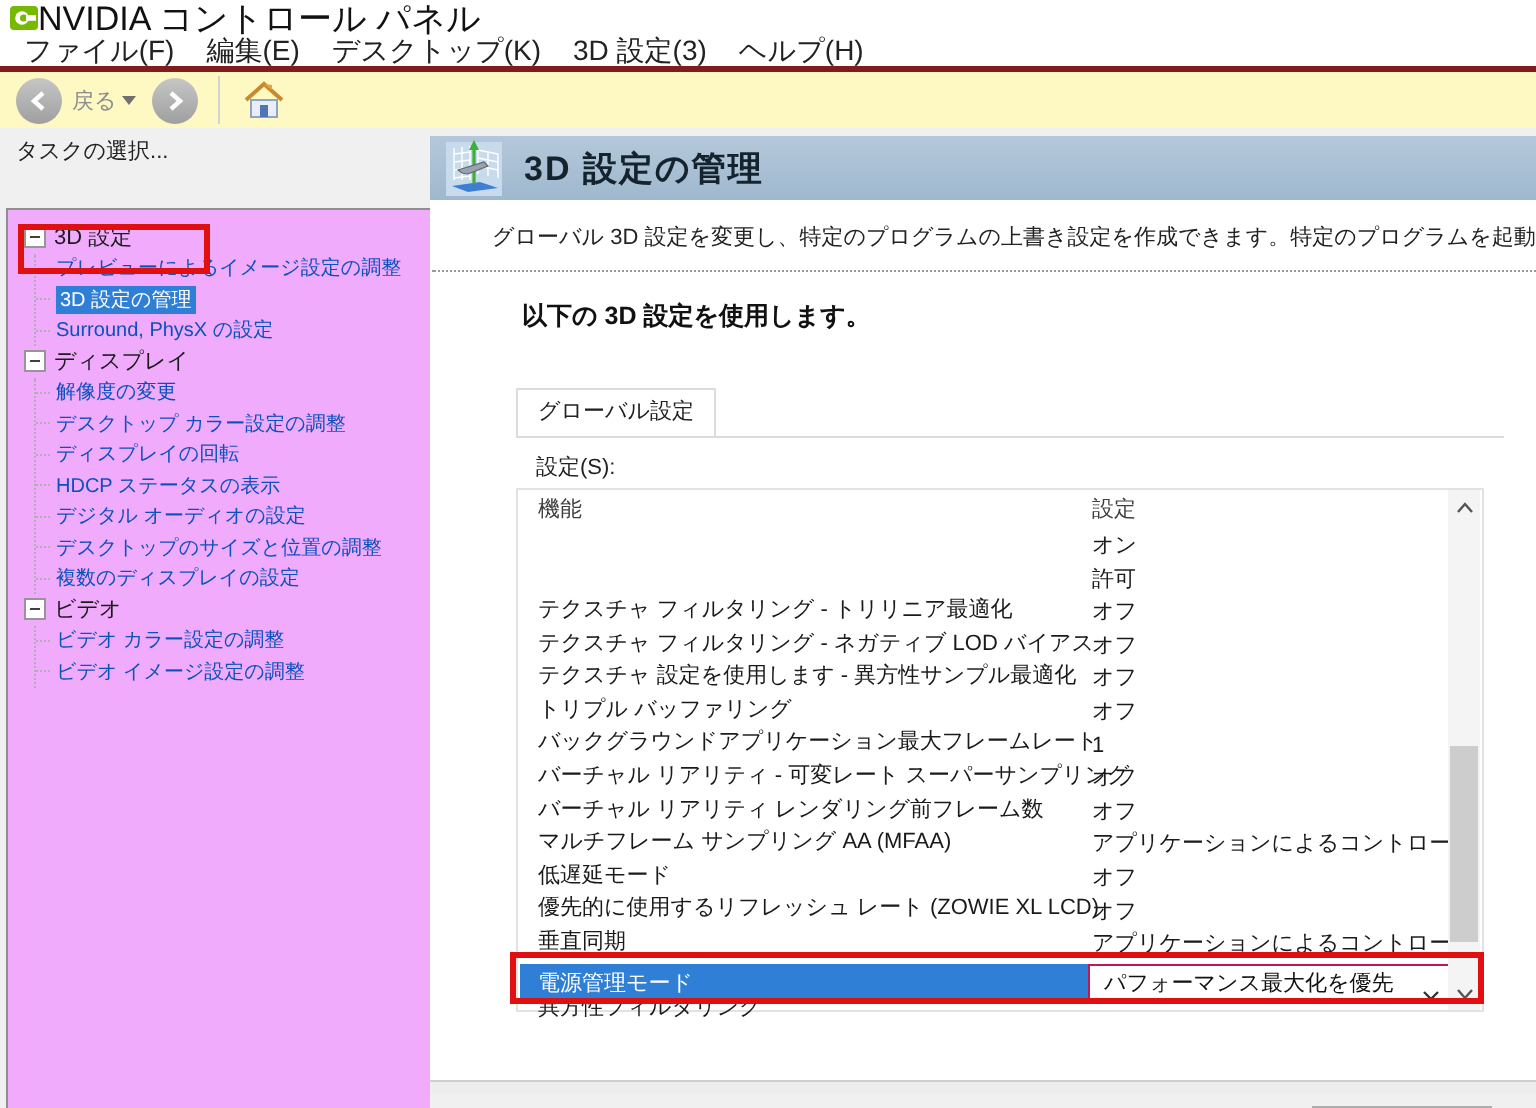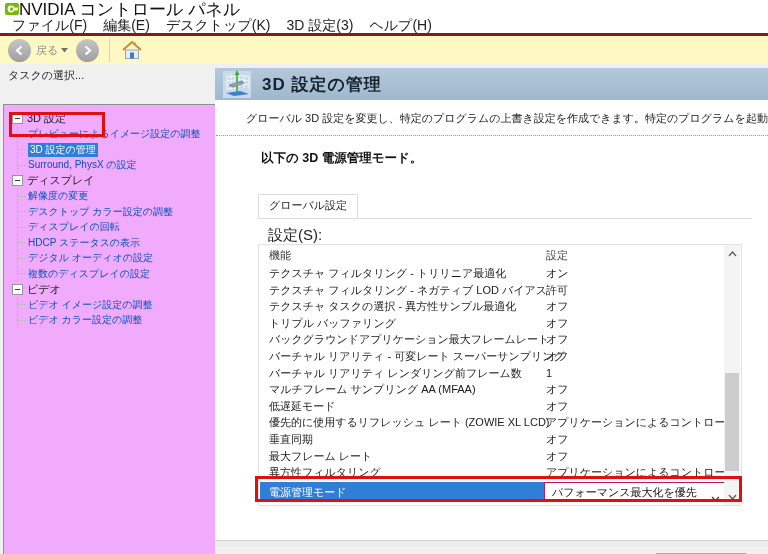--- a/index.html
+++ b/index.html
@@ -44,28 +44,28 @@
   .content { position:absolute; left:0; top:36px; right:0; bottom:7px; background:#fff; }
   .bottom-strip { position:absolute; left:0; bottom:0; right:0; height:7px; background:#ededed; border-top:1px solid #cfcfcf; }
   .page-desc { position:absolute; left:31px; top:11px; right:0; font-size:11px; color:#222; white-space:nowrap; overflow:hidden; }
   .dotted-sep { position:absolute; left:1px; top:35px; right:0; border-top:1px dotted #9a9a9a; }
   .intro { position:absolute; left:46px; top:50px; font-size:12.5px; font-weight:bold; color:#111; }
 
   .tabs { position:absolute; left:43px; top:97px; display:flex; align-items:flex-end; height:21px; }
   .tab { font-size:11px; padding:3px 10px 3px 10px; border:1px solid #dcdcdc; border-bottom:none; background:#f5f5f5; color:#222; margin-right:1px; }
   .tab.active { background:#fff; padding-bottom:5px; position:relative; z-index:2; }
   .tab-line { position:absolute; left:43px; top:118px; width:494px; border-top:1px solid #dcdcdc; }
-  .settings-label { position:absolute; left:53px; top:126px; font-size:15px; color:#222; }
+  .settings-label { position:absolute; left:53px; top:126px; font-size:11px; color:#222; }
 
   .table { position:absolute; left:43px; top:144px; width:484px; height:262px; border:1px solid #e2e2e2; background:#fff; }
   .t-head { position:relative; height:20px; line-height:20px; font-size:11px; color:#3f3f3f; }
   .t-head .c1 { position:absolute; left:10px; }
   .t-head .c2 { position:absolute; left:287px; }
   .t-row { position:relative; height:16.6px; line-height:16.6px; font-size:11px; color:#1a1a1a; }
-  .t-row .feat { position:absolute; left:10px; white-space:nowrap; }
+  .t-row .feat { position:absolute; left:10px; white-space:nowrap;margin-top:32px; }
   .t-row .val { position:absolute; left:287px; white-space:nowrap; }
   .t-row.selrow { height:22px; line-height:22px; }
   .t-row.selrow .featcell { position:absolute; left:1px; top:1px; width:308px; height:20px; background:#2f7fd6; color:#fff; padding-left:9px; line-height:20px; }
   .combo { position:absolute; left:285px; top:1px; width:182px; height:20px; background:#fff; border:1px solid #be185d; line-height:18px; padding-left:7px; font-size:11px; color:#111; }
   .combo .chev { position:absolute; right:5px; top:6px; }
 
   .scrollbar { position:absolute; right:1px; top:0; bottom:0; width:16px; background:#f4f4f4; }
   .scroll-up, .scroll-down { position:absolute; left:0; width:16px; height:15px; display:flex; align-items:center; justify-content:center; }
   .scroll-up { top:1px; } .scroll-down { bottom:1px; }
   .scroll-thumb { position:absolute; left:1px; top:128px; width:14px; height:98px; background:#cdcdcd; }
@@ -167,36 +167,39 @@
           <div class="tchild">
               <span class="tlink">ディスプレイの回転</span>
             </div>
           <div class="tchild">
               <span class="tlink">HDCP ステータスの表示</span>
             </div>
           <div class="tchild">
               <span class="tlink">デジタル オーディオの設定</span>
             </div>
           <div class="tchild">
+              <span class="tlink">デスクトップのサイズと位置の調整</span>
+            </div>
+          <div class="tchild">
               <span class="tlink">複数のディスプレイの設定</span>
             </div>
         </div>
       </div>
 
       <div class="tree-group">
         <div class="tree-parent">
           <span class="expander"></span>
           <span class="tree-parent-label">ビデオ</span>
         </div>
         <div class="tree-children">
           <div class="tchild">
+              <span class="tlink">ビデオ カラー設定の調整</span>
+            </div>
+          <div class="tchild">
               <span class="tlink">ビデオ イメージ設定の調整</span>
-            </div>
-          <div class="tchild">
-              <span class="tlink">ビデオ カラー設定の調整</span>
             </div>
         </div>
       </div>
 
     </div>
   </div>
 
   <div class="main">
     <div class="band">
       <span class="page-icon">
@@ -213,21 +216,21 @@
             <path d="M15 1 L12.5 6 L17.5 6 Z" fill="#3fae3f"></path>
             <path d="M7 16 L20 12 L22 14 L12 18 L9 17.5 Z" fill="#9aa2ab" stroke="#5d6872" stroke-width="0.6"></path>
           </svg>
       </span>
       <span class="page-title">3D 設定の管理</span>
     </div>
 
     <div class="content">
       <div class="page-desc">グローバル 3D 設定を変更し、特定のプログラムの上書き設定を作成できます。特定のプログラムを起動するたびに、上書き設定</div>
       <div class="dotted-sep"></div>
-      <div class="intro">以下の 3D 電源管理モード。</div>
+      <div class="intro">以下の 3D 設定を使用します。</div>
 
       <div class="tabs">
         <div class="tab active">グローバル設定</div>
       </div>
       <div class="tab-line"></div>
 
       <div class="settings-label">設定(S):</div>
 
       <div class="table">
         <div class="t-head">
@@ -237,21 +240,21 @@
 
         <div class="t-row">
             <span class="feat">テクスチャ フィルタリング - トリリニア最適化</span>
             <span class="val">オン</span>
           </div>
         <div class="t-row">
             <span class="feat">テクスチャ フィルタリング - ネガティブ LOD バイアス</span>
             <span class="val">許可</span>
           </div>
         <div class="t-row">
-            <span class="feat">テクスチャ タスクの選択 - 異方性サンプル最適化</span>
+            <span class="feat">テクスチャ 設定を使用します - 異方性サンプル最適化</span>
             <span class="val">オフ</span>
           </div>
         <div class="t-row">
             <span class="feat">トリプル バッファリング</span>
             <span class="val">オフ</span>
           </div>
         <div class="t-row">
             <span class="feat">バックグラウンドアプリケーション最大フレームレート</span>
             <span class="val">オフ</span>
           </div>

